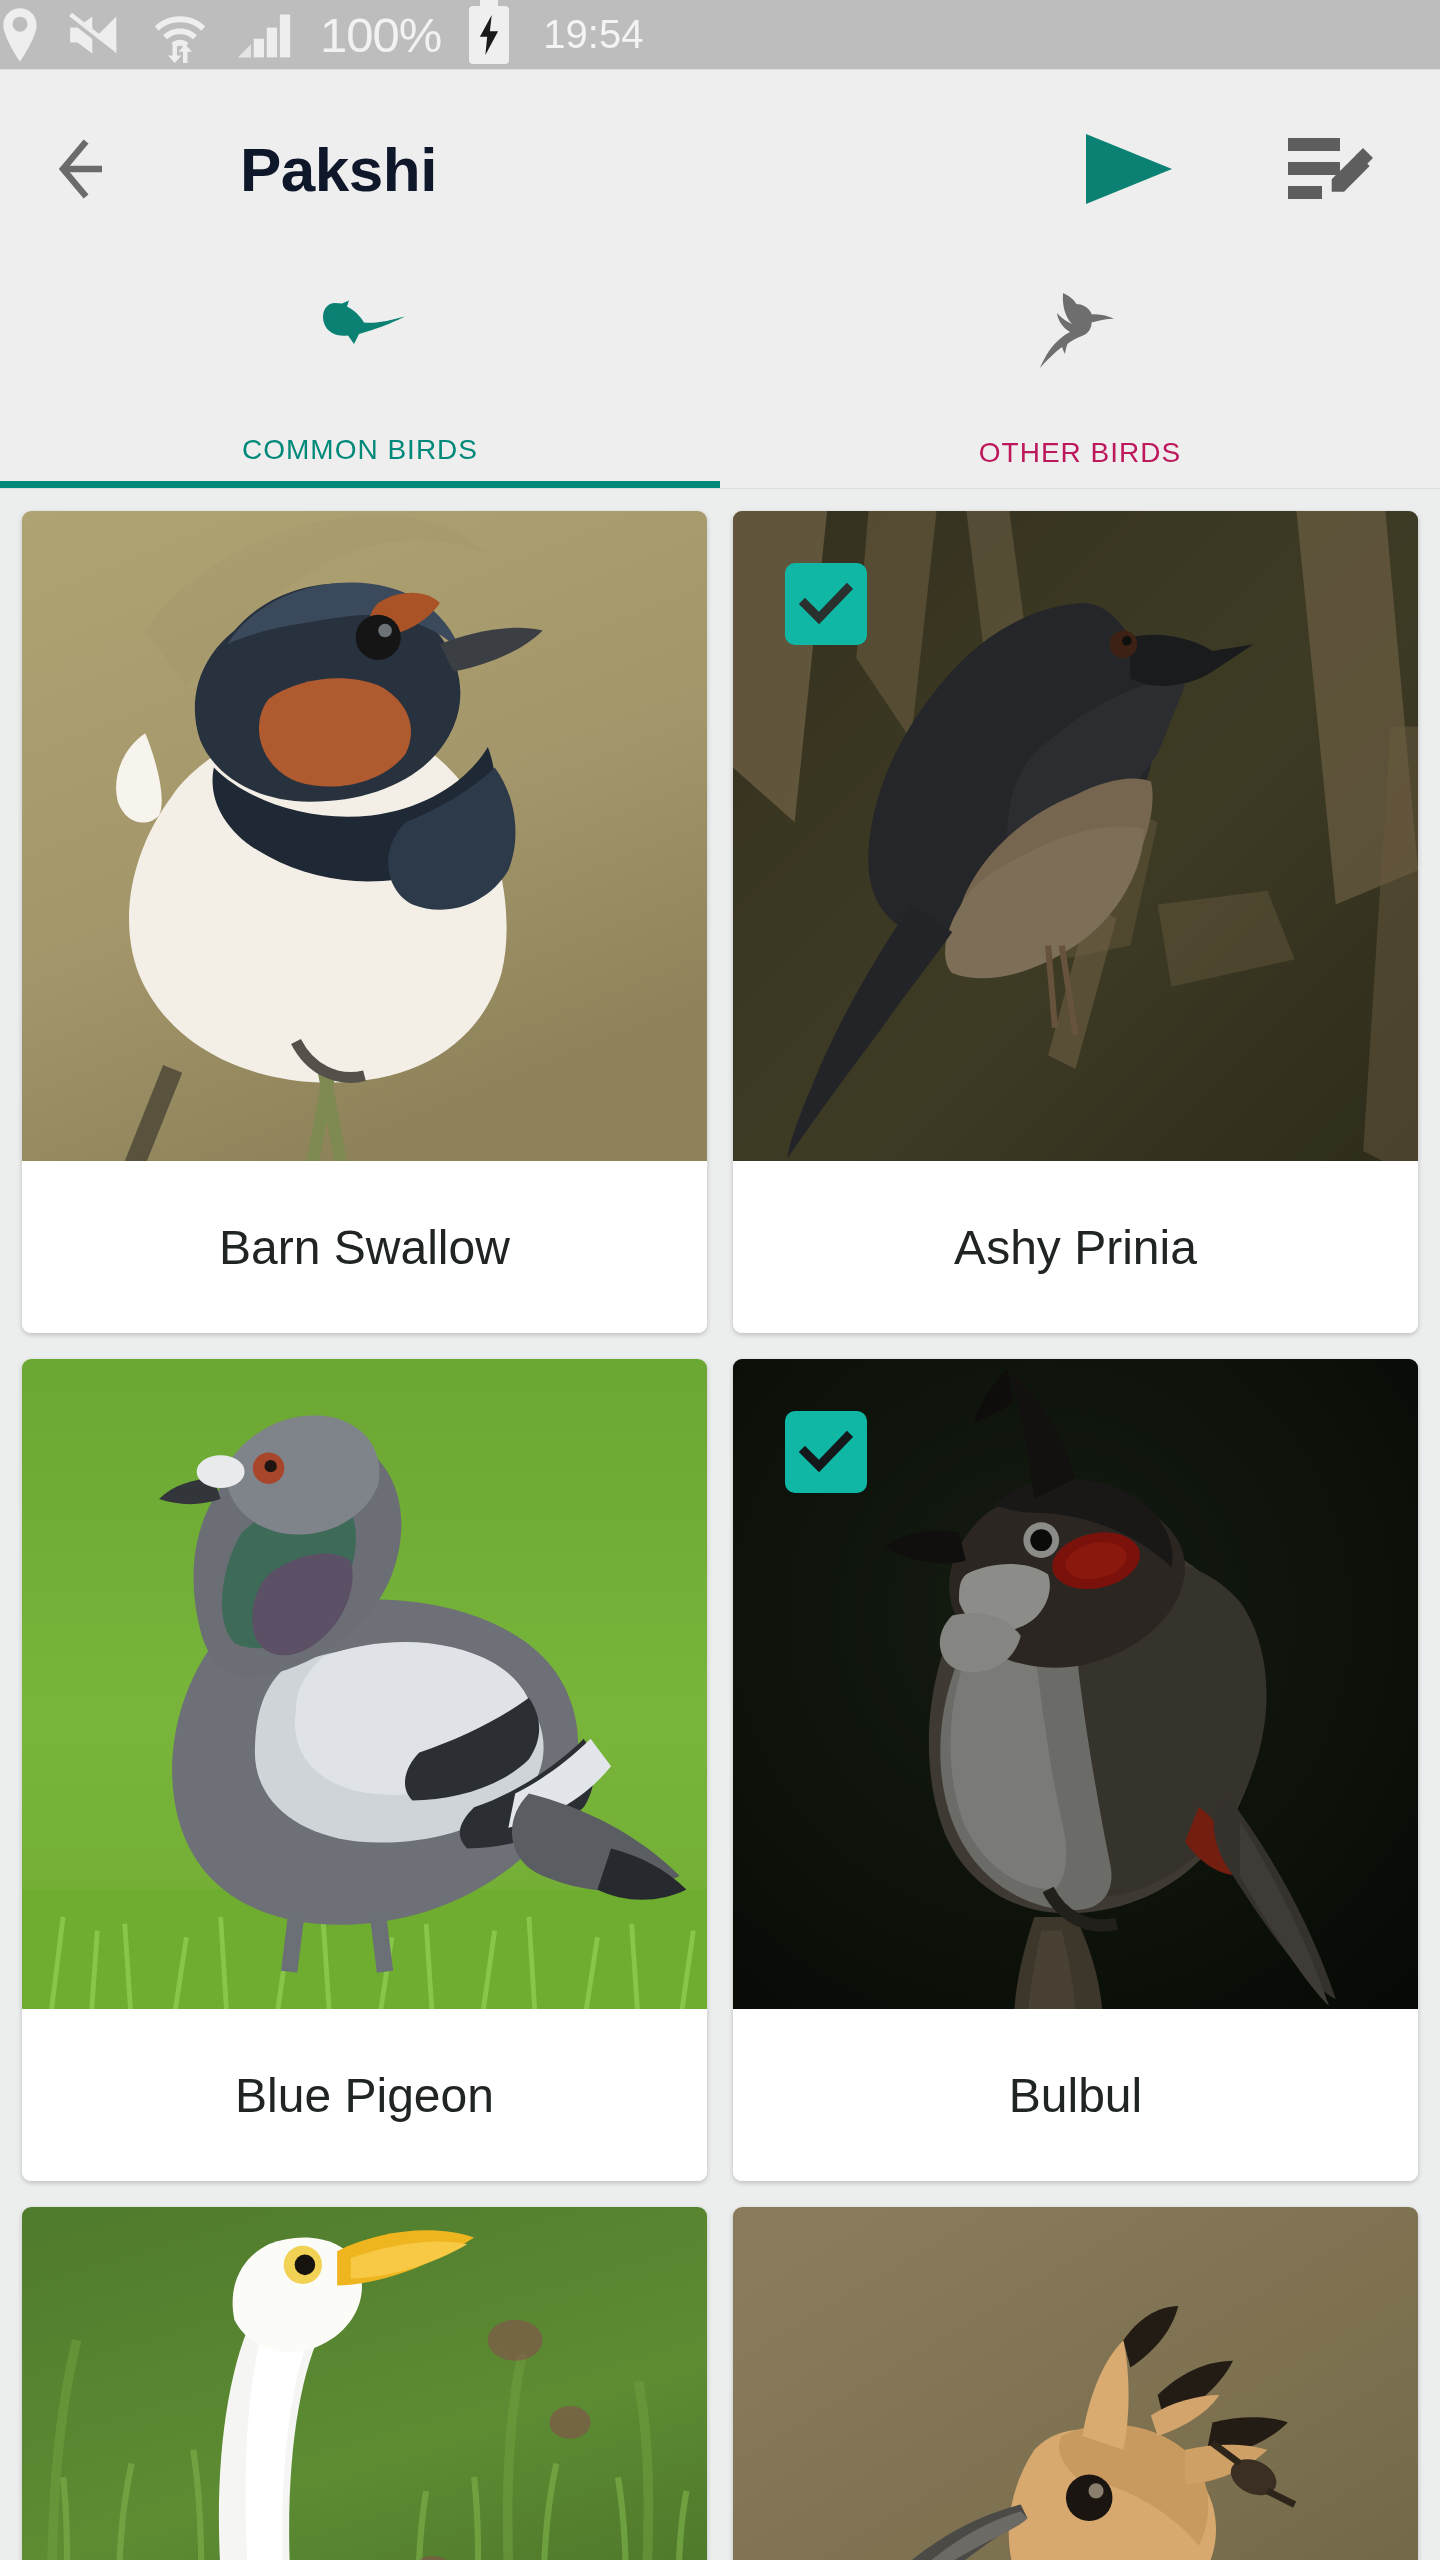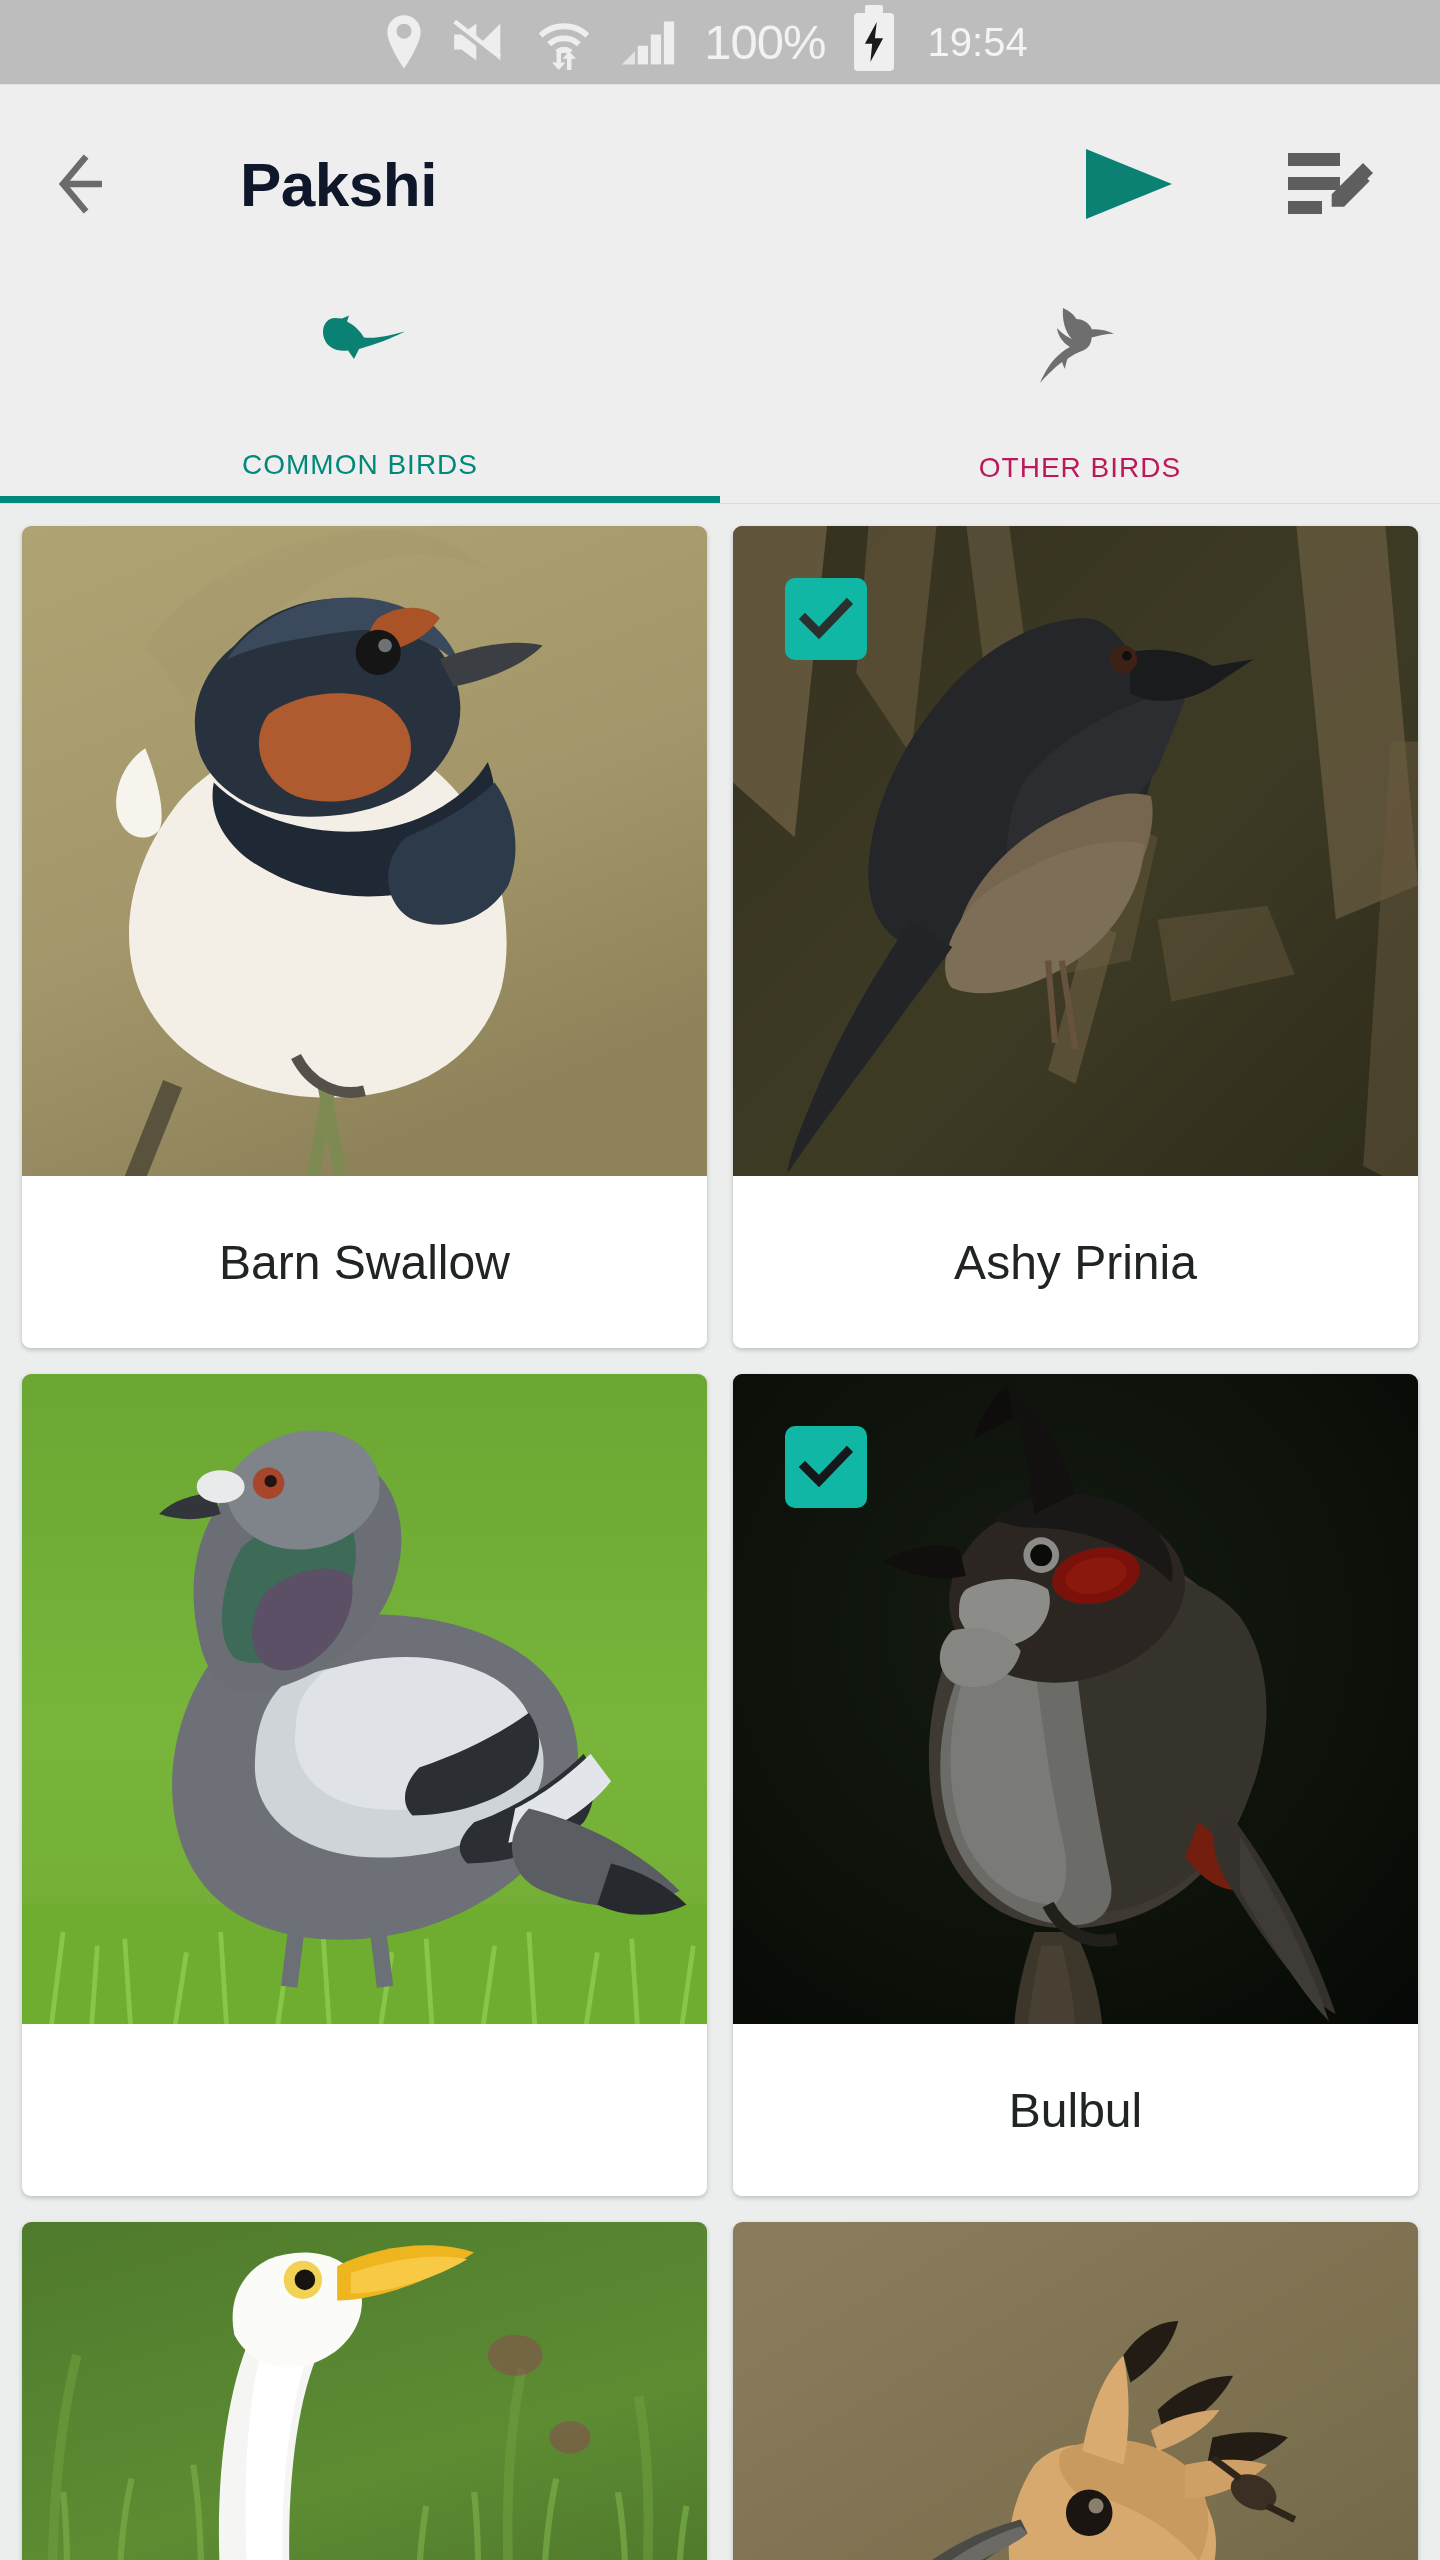--- a/index.html
+++ b/index.html
@@ -5,23 +5,23 @@
   * { margin:0; padding:0; box-sizing:border-box; }
   html, body {
     width:1440px; height:2560px;
     background:#eceded;
     font-family:"Liberation Sans", sans-serif;
     overflow:hidden;
   }
 
   
   .statusbar{
-    height:84px; width:100%;
+    height:69px; width:100%;
     background:#bdbdbd;
-    display:flex; align-items:center; justify-content:center;
+    display:flex; align-items:center; justify-content:flex-start;
     padding-right:28px; gap:28px;
   }
   .sb-icon{ display:flex; align-items:center; justify-content:center; }
   .sb-text{
     color:#f2f2f2; font-size:49px; letter-spacing:-1px;
     font-family:"Liberation Sans", sans-serif; font-weight:400;
   }
   .sb-clock{ color:#f4f4f4; font-size:40px; letter-spacing:0px; margin-left:6px;}
   .battery{
     position:relative; width:40px; height:58px;
@@ -333,20 +333,21 @@
         <path d="M30 18 C33 13 39 10 45 11 C50 12 53 16 52 21 C50 26 44 29 38 28 C33 27 29 23 30 18 Z" fill="#7f838a"></path>
 
         <path d="M28 20 C25 20 22 21 20 23 C23 24 26 24 29 23 Z" fill="#32363a"></path>
         <ellipse cx="29" cy="19" rx="3.5" ry="2.4" fill="#e8eaec"></ellipse>
         <circle cx="36" cy="18.5" r="2.3" fill="#a8462c"></circle>
         <circle cx="36.3" cy="18.2" r="0.9" fill="#201510"></circle>
 
         <path d="M40 84 L39 92 M52 84 L53 92" stroke="#6b7076" stroke-width="2.4" fill="none"></path>
       </svg>
     </div>
+    <div class="card-label">Blue Pigeon</div>
   </div>
 
   <div class="card selected">
     <div class="card-photo">
       <svg viewBox="0 0 100 100" preserveAspectRatio="xMidYMid slice">
         <defs>
           <radialGradient id="bb-bg" cx="0.45" cy="0.4" r="0.8">
             <stop offset="0%" stop-color="#24301f"></stop>
               <stop offset="60%" stop-color="#161f12"></stop>
               <stop offset="100%" stop-color="#0b100a"></stop>

